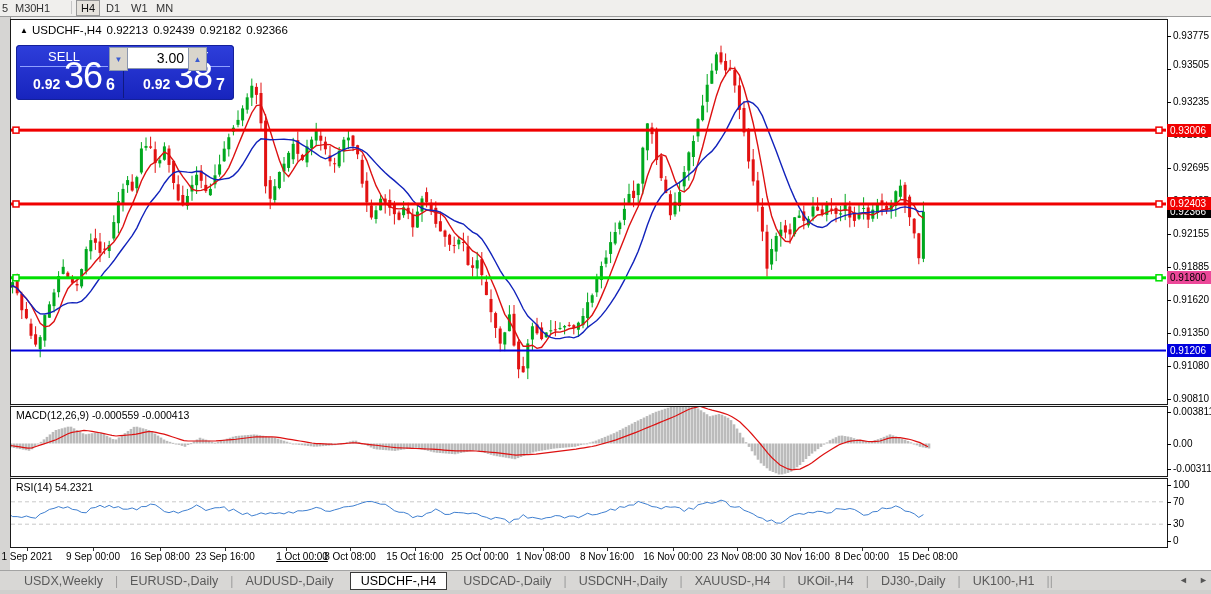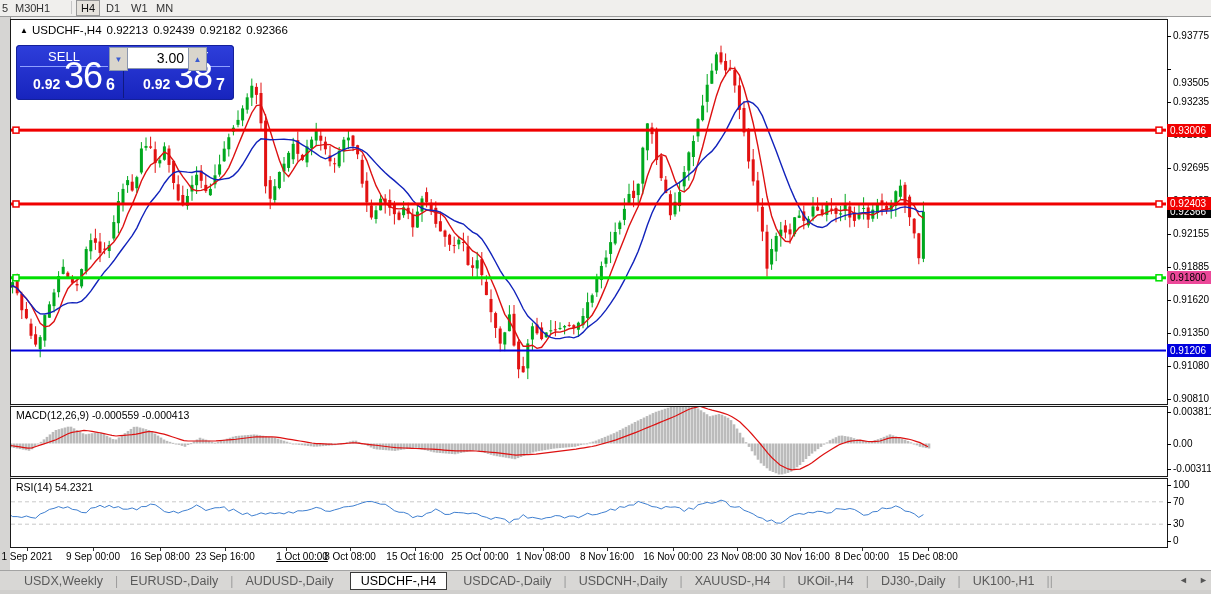--- a/index.html
+++ b/index.html
@@ -871,21 +871,21 @@
       <div class="tab-sep">|</div>
       <div class="tab-sep">|</div>
     </div>
   <div class="tab-scroll" style="left:1179px">◄</div>
   <div class="tab-scroll" style="left:1199px">►</div>
   <div id="bottom-strip"></div>
 
 <div class="ytick" style="top: 36px;"></div>
     <div class="ylab" style="top: 30px;">0.93775</div>
     <div class="ytick" style="top: 69.0561px;"></div>
-    <div class="ylab" style="top: 77px;">0.93505</div>
+    <div class="ylab" style="top: 59px;">0.93505</div>
     <div class="ytick" style="top: 102.112px;"></div>
     <div class="ylab" style="top: 96.1122px;">0.93235</div>
     <div class="ytick" style="top: 135.168px;"></div>
     <div class="ylab" style="top: 129.168px;">0.92965</div>
     <div class="ytick" style="top: 168.224px;"></div>
     <div class="ylab" style="top: 162.224px;">0.92695</div>
     <div class="ytick" style="top: 201.28px;"></div>
     <div class="ylab" style="top: 195.28px;">0.92425</div>
     <div class="ytick" style="top: 234.337px;"></div>
     <div class="ylab" style="top: 228.337px;">0.92155</div>

